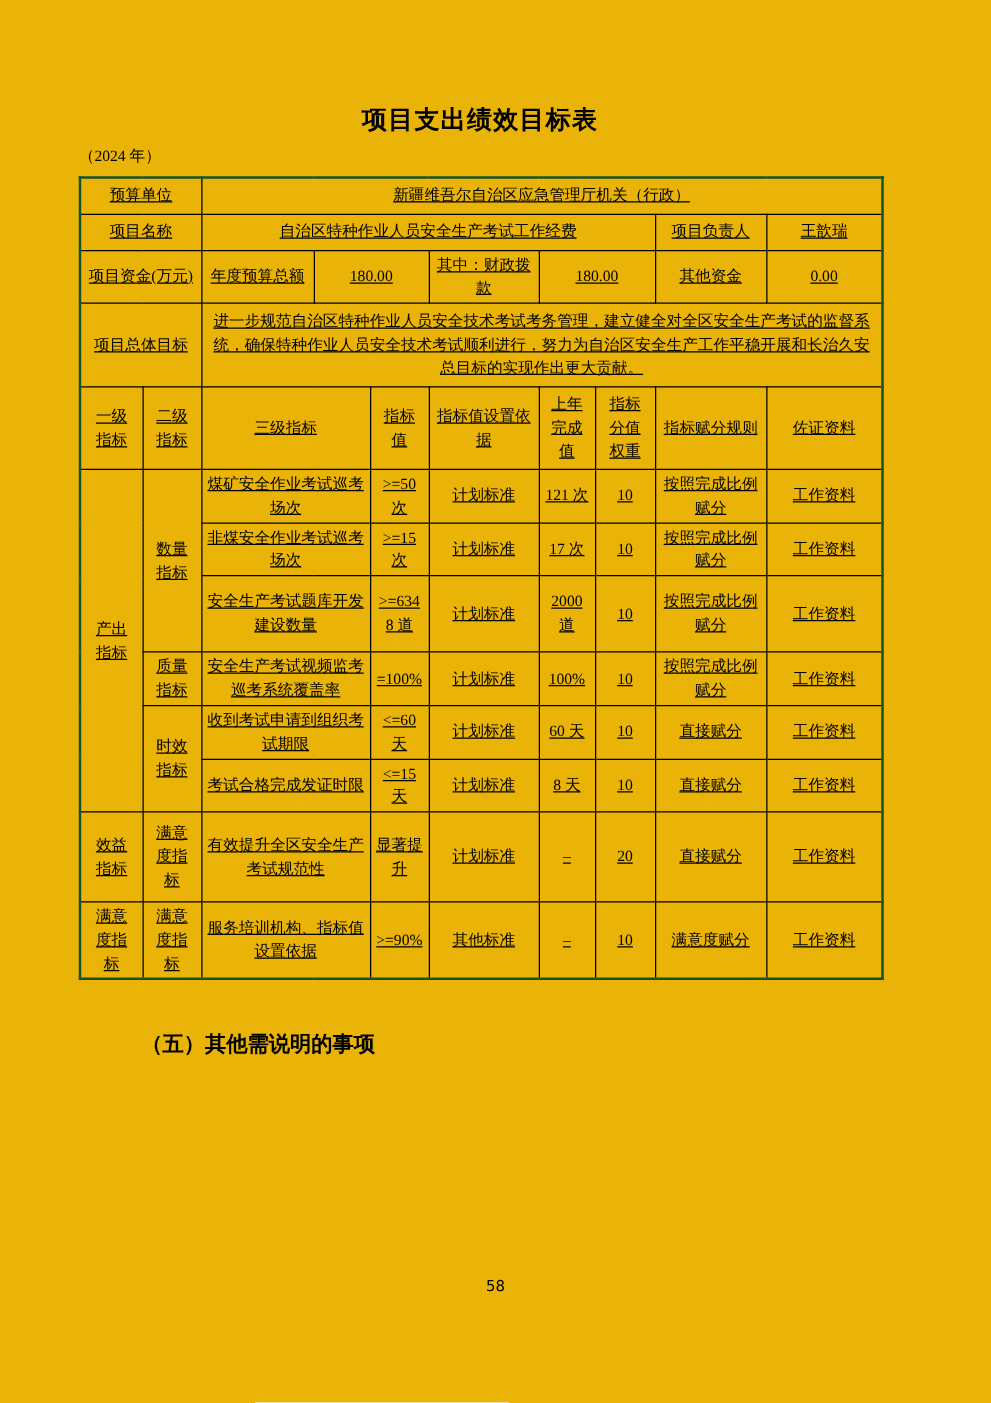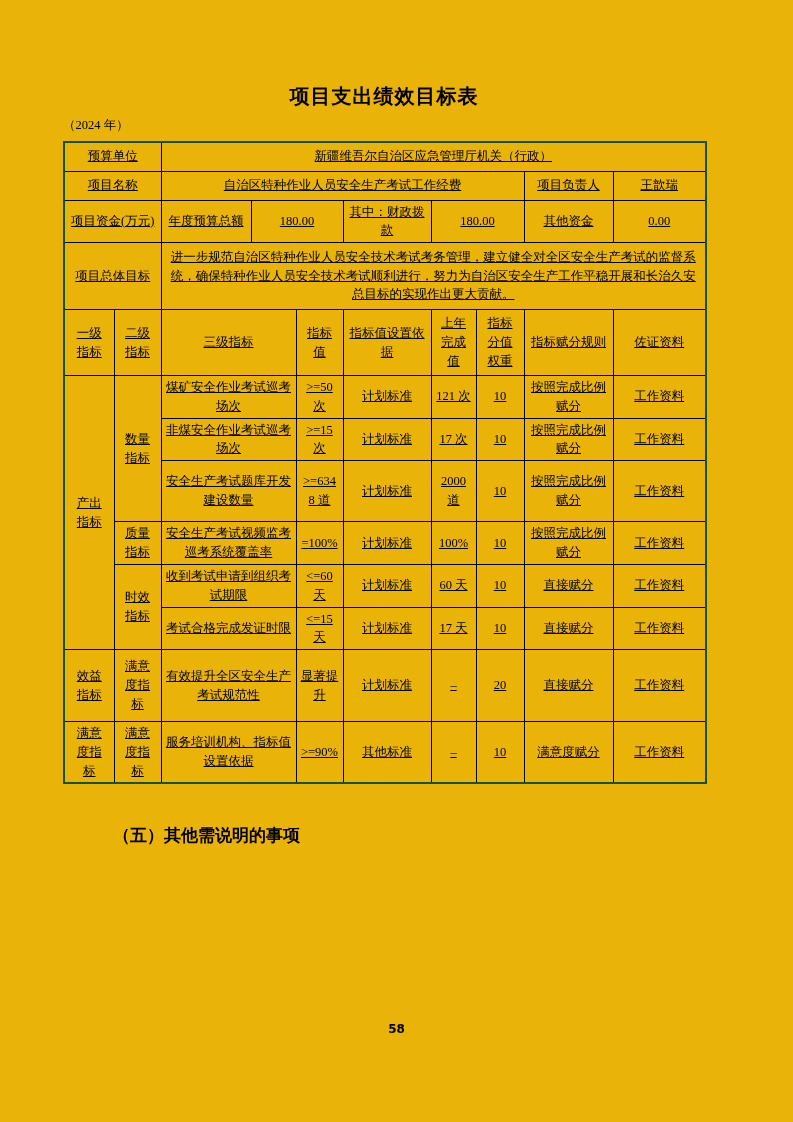--- a/index.html
+++ b/index.html
@@ -35,21 +35,21 @@
   td.goal-text { text-align:justify; padding:3px 8px; line-height:1.62; font-size:12.8px; }
   .nar { padding:2px 9px !important; }   
   .nar2 { padding:2px 8px !important; }
   .w5 { padding:2px 5px !important; }
   .topcell { font-size:13px; }
   .notes { margin-top:40px; }
   .notes-heading { font-size:17px; font-weight:bold; line-height:24px; text-indent:50px;
                    font-family:"Liberation Serif","DejaVu Serif",serif; }
   .notes-para { margin-top:9px; font-size:16.5px; line-height:36px; text-indent:50px; text-align:justify; }
   .page-num { position:absolute; top:1022px; left:0; width:100%; text-align:center;
-              font-size:12px; font-family:"DejaVu Sans","Liberation Sans",sans-serif;font-weight:bold; }
+              font-size:12px; font-family:"DejaVu Sans","Liberation Sans",sans-serif; }
 </style>
 </head>
 <body>
 
 <div class="page">
   <div class="doc">
 
     <div class="title">项目支出绩效目标表</div>
     <div class="subtitle">（2024 年）</div>
 
@@ -155,21 +155,21 @@
         <td>60 天</td>
         <td>10</td>
         <td>直接赋分</td>
         <td>工作资料</td>
       </tr>
 
       <tr style="height:35px">
         <td colspan="2">考试合格完成发证时限</td>
         <td>&lt;=15 天</td>
         <td>计划标准</td>
-        <td>17 天</td>
+        <td>8 天</td>
         <td>10</td>
         <td>直接赋分</td>
         <td>工作资料</td>
       </tr>
 
       <tr style="height:72px">
         <td class="nar">效益指标</td>
         <td class="nar2">满意度指标</td>
         <td colspan="2">有效提升全区安全生产考试规范性</td>
         <td>显著提升</td>

